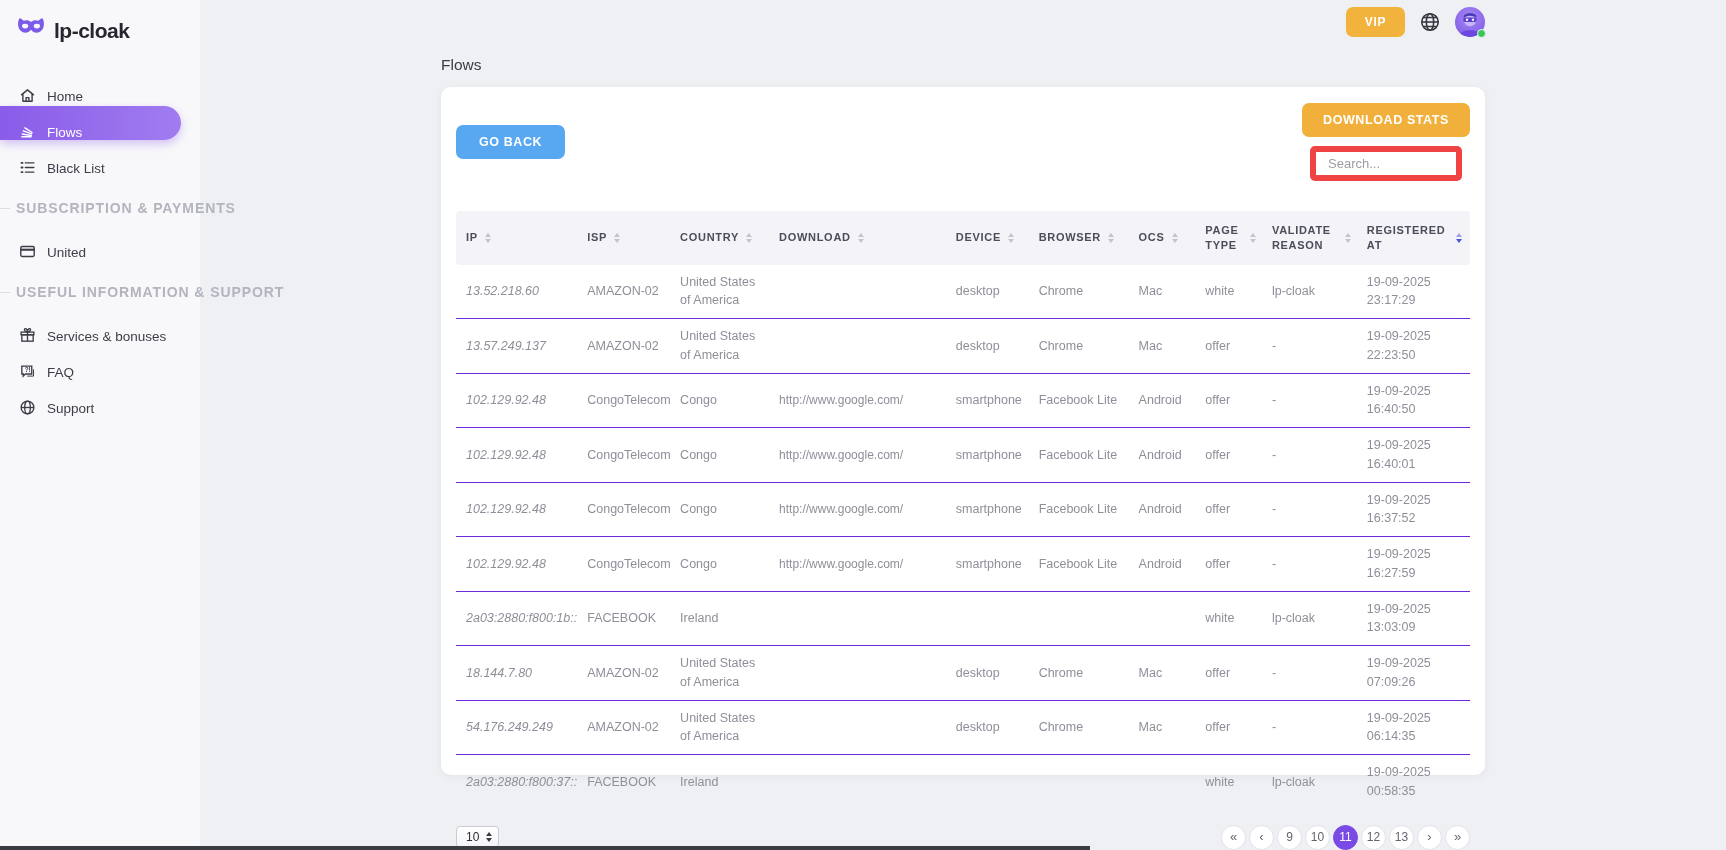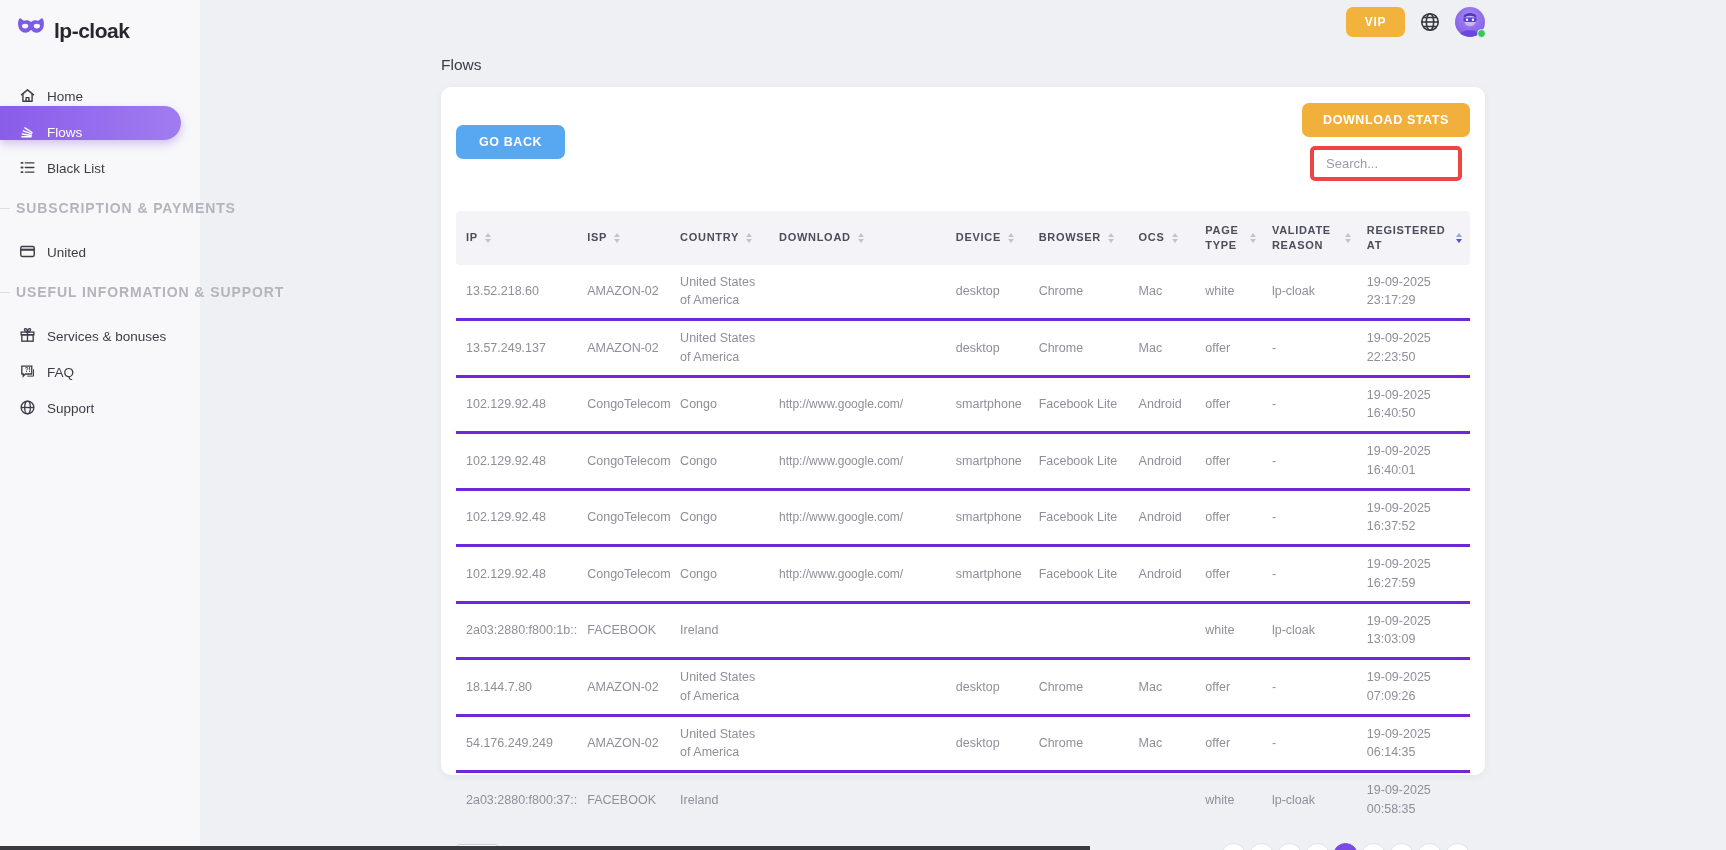--- a/index.html
+++ b/index.html
@@ -30,39 +30,39 @@
   .status-dot { position:absolute; right:-1px; bottom:-1px; width:9px; height:9px; border-radius:50%; background:#35c759; border:1.5px solid #eff0f4; }
 
   .page-title { margin-top:14px; font-size:15.5px; font-weight:500; color:#3a3b45; }
 
   .card { background:#fff; border-radius:10px; margin-top:13px; height:688px; padding:16px 15px 0 15px; box-shadow:0 2px 8px rgba(40,40,60,.05); }
 
   .toolbar { display:flex; align-items:center; justify-content:space-between; }
   .btn-blue { background:#57a8f1; color:#fff; border:none; border-radius:7px; padding:10px 23px; font-size:12.5px; font-weight:700; letter-spacing:0.6px; cursor:pointer; }
   .toolbar-right { display:flex; align-items:center; gap:9px;flex-direction:column; }
   .btn-amber { background:#f1b03c; color:#fff; border:none; border-radius:7px; padding:10px 21px; font-size:12.5px; font-weight:700; letter-spacing:0.6px; cursor:pointer; }
-  .search-input { width:152px; height:35px; border:4px solid #ef4444; border-radius:5px; padding:0 12px; font-size:13px; color:#44454f; background:#fff; font-family:"Liberation Sans", sans-serif; }
+  .search-input { width:152px; height:35px; border:6px solid #ef4444; border-radius:5px; padding:0 12px; font-size:13px; color:#44454f; background:#fff; font-family:"Liberation Sans", sans-serif; }
   .search-input::placeholder { color:#9b9ca6; }
 
   
   table { width:100%; border-collapse:collapse; margin-top:30px; table-layout:fixed; }
   thead th { background:#f3f3f8; text-align:left; padding:12px 8px; font-size:11px; font-weight:700; color:#4b4d59; letter-spacing:0.7px; vertical-align:middle; cursor:pointer; }
   thead th:first-child { padding-left:10px; border-radius:4px 0 0 4px; }
   thead th:last-child { border-radius:0 4px 4px 0; }
   .th-inner { display:flex; align-items:center; gap:7px; }
   .th-label { line-height:1.35; }
   .sort { display:inline-flex; flex-direction:column; flex:0 0 auto; }
   .tri { width:0; height:0; border-left:3.5px solid transparent; border-right:3.5px solid transparent; }
   .tri.up { border-bottom:4.5px solid #c2c3cc; margin-bottom:2px; }
   .tri.down { border-top:4.5px solid #c2c3cc; }
   .sort.active .tri.down { border-top-color:#4c52e0; }
   .sort.active .tri.up { border-bottom-color:#9da0e8; }
   tbody td { padding:8px 8px; color:#8e8f99; font-size:12.5px; line-height:1.5; vertical-align:middle; height:49px; }
-  tbody td:first-child { padding-left:10px; }
-  tbody tr { border-top:3px solid #6d28d9; }
+  tbody td:first-child { padding-left:10px;font-style:italic; }
+  tbody tr { border-top:1px solid #6d28d9; }
   tbody tr:first-child { border-top:none; }
   td.cell-date { white-space:pre-line; }
   td.cell-referer { font-size:12px; }
 
   
   .table-footer { display:flex; justify-content:space-between; align-items:center; margin-top:16px; }
   .page-size { display:inline-flex; align-items:center; gap:7px; border:1px solid #c9ccd5; border-radius:4px; background:linear-gradient(#ffffff,#f4f4f8); padding:3px 6px 3px 9px; font-size:12px; color:#2d2e36; cursor:pointer; }
   .stepper { display:inline-flex; flex-direction:column; }
   .stepper .tri.up { border-bottom:4px solid #3a3b43; margin-bottom:2px; }
   .stepper .tri.down { border-top:4px solid #3a3b43; }

